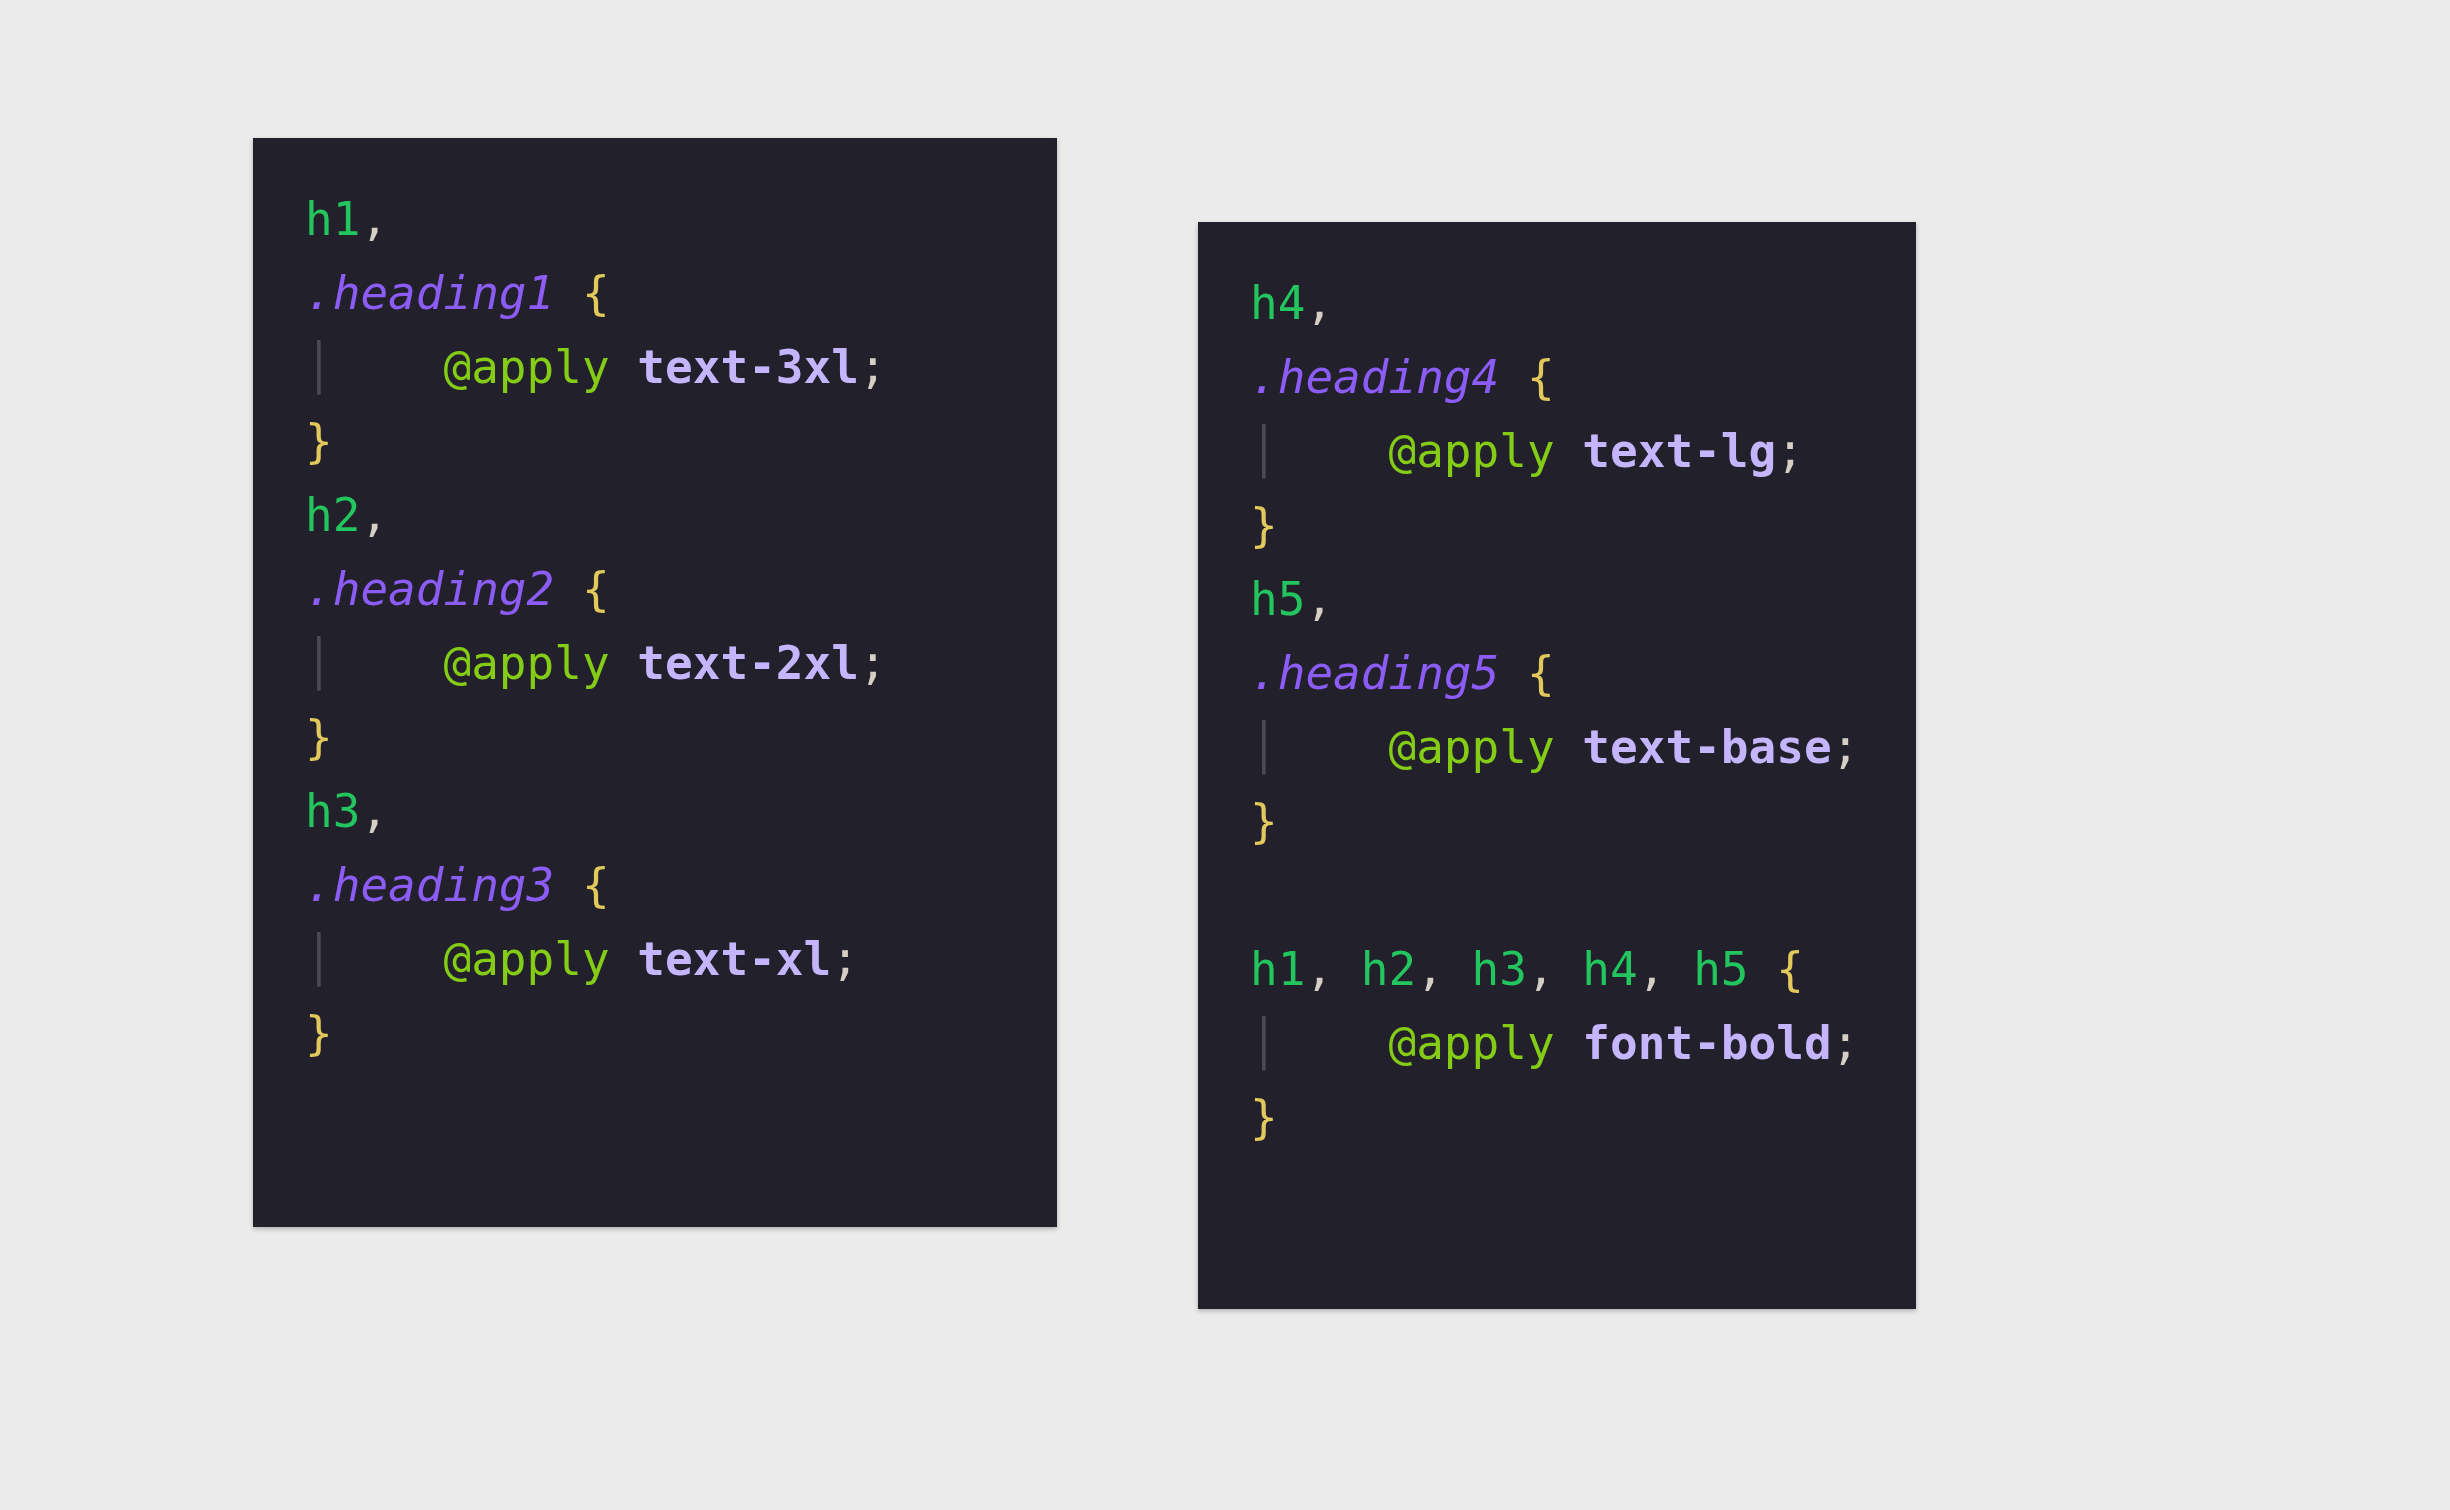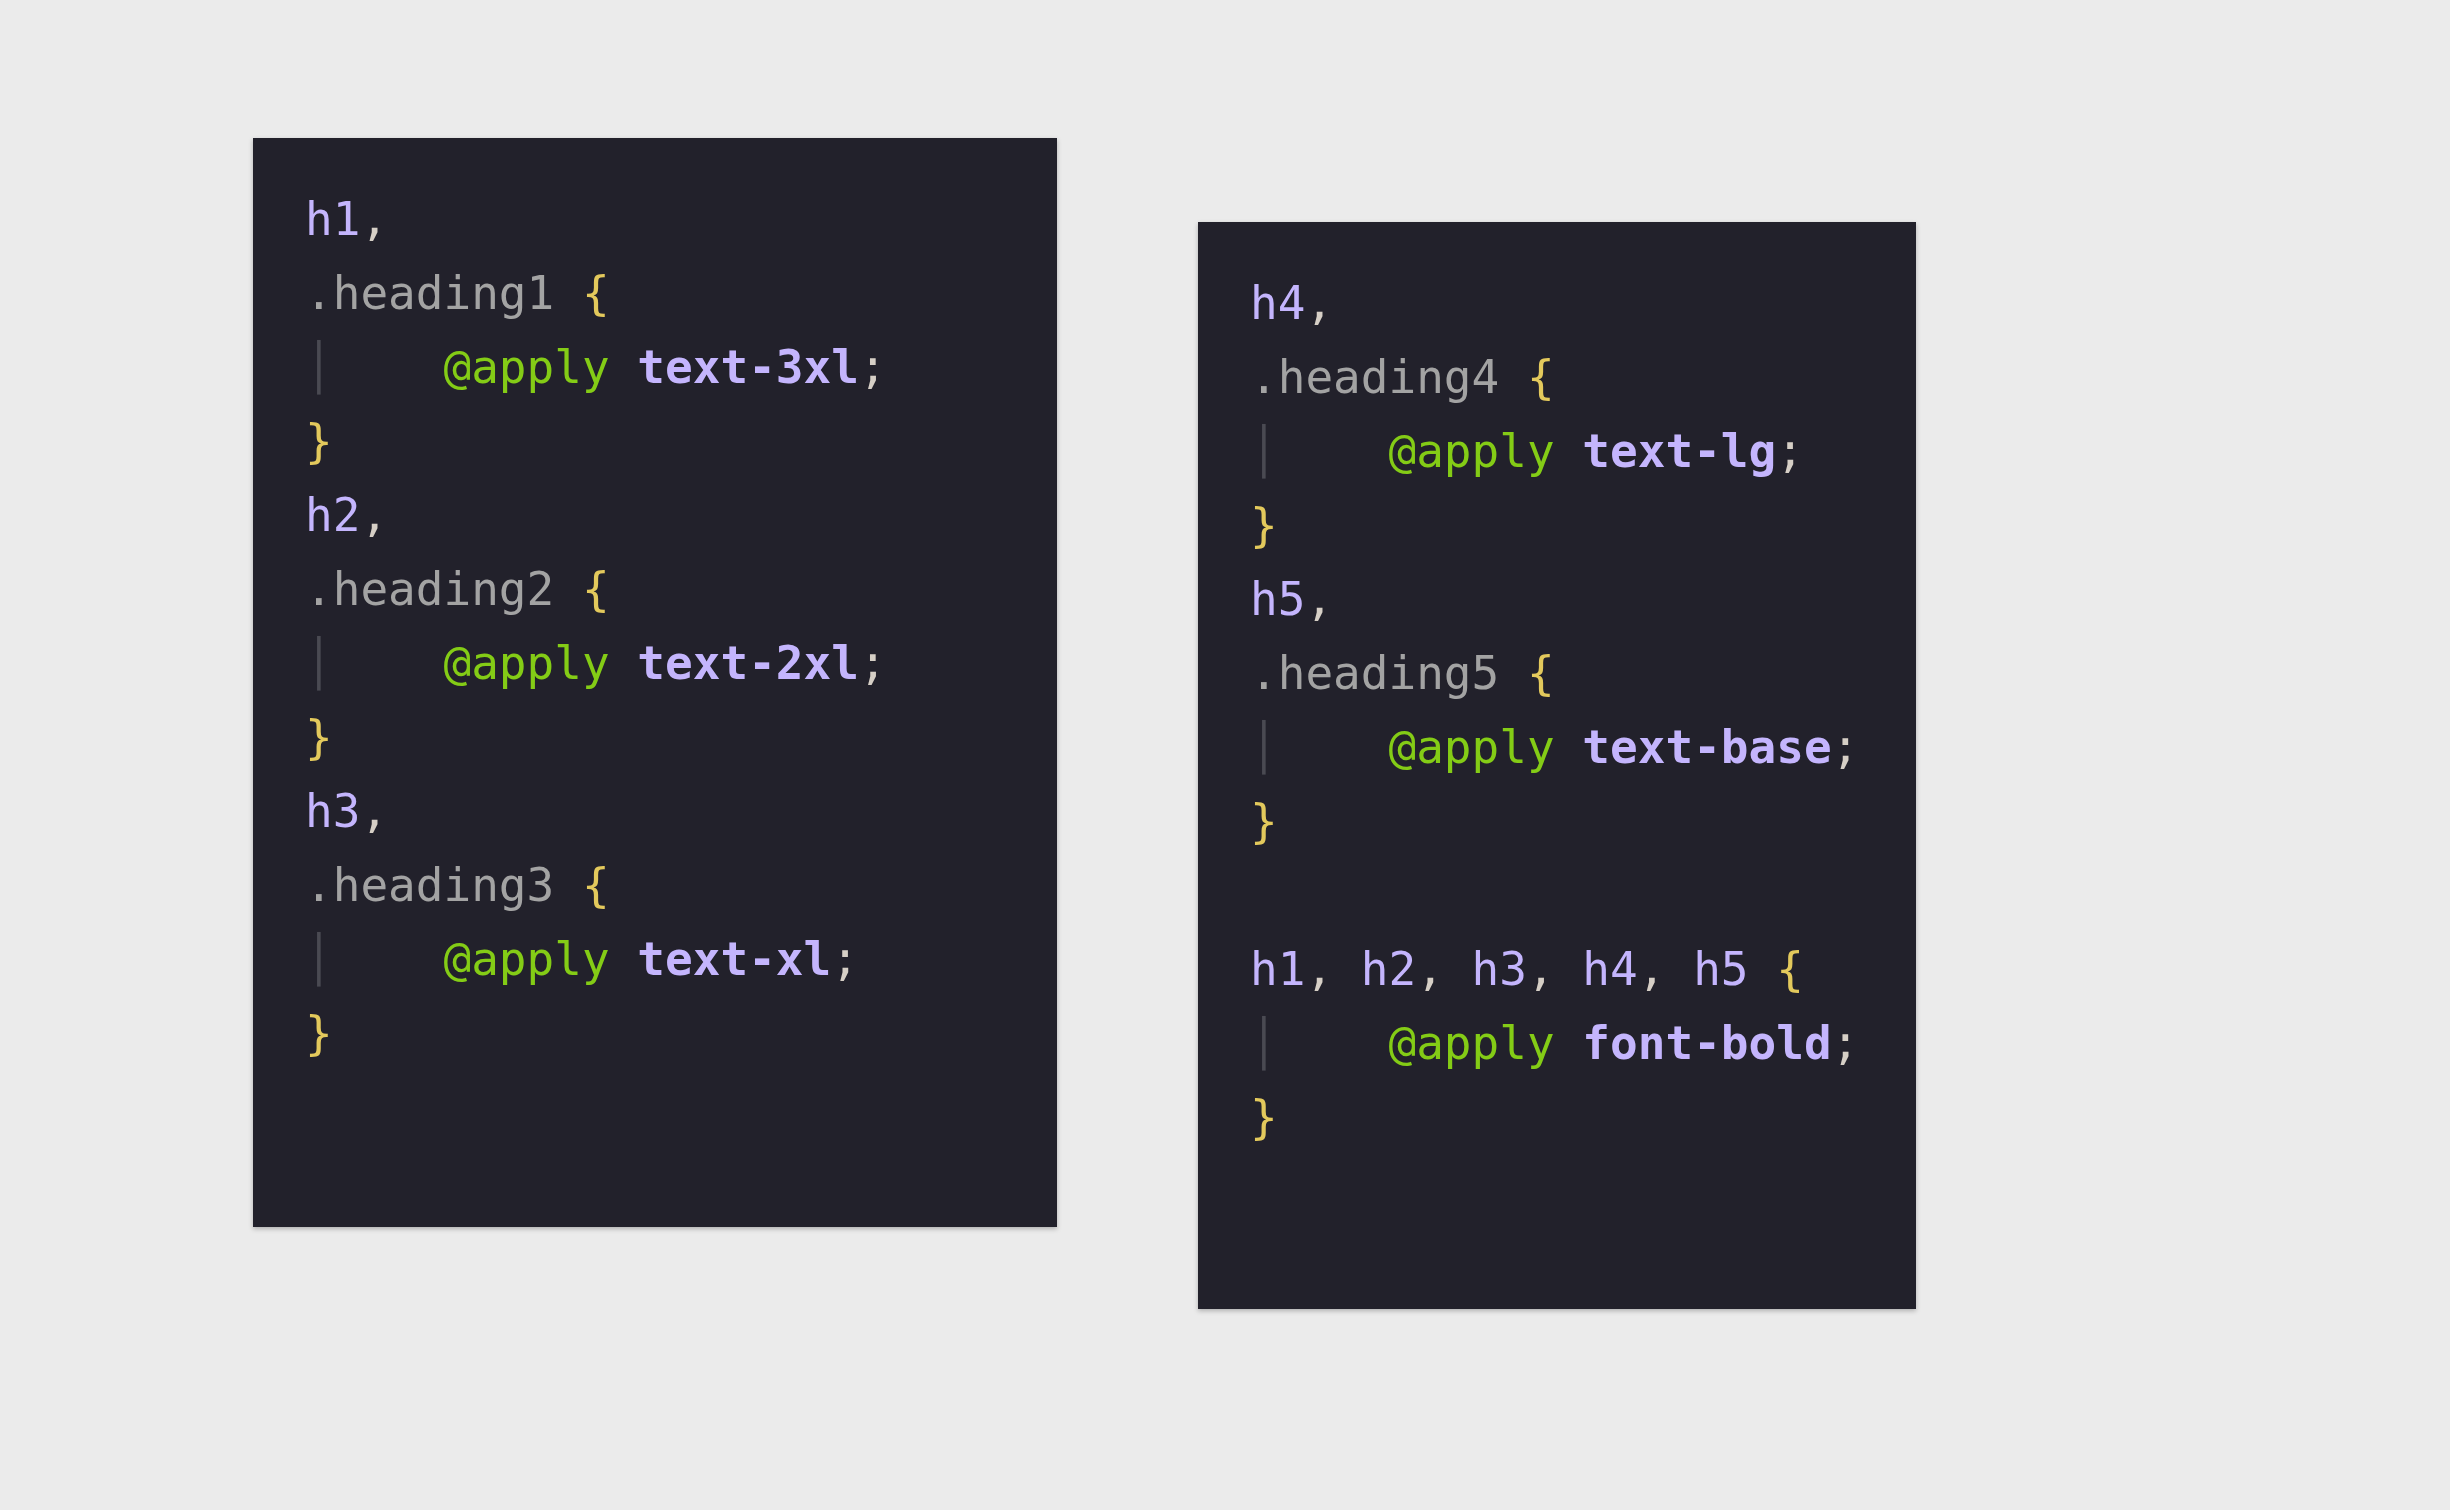--- a/index.html
+++ b/index.html
@@ -35,22 +35,22 @@
   pre.code {
     margin: 0;
     padding: 44px 27.6px 44px 52px;
     font-size: 46px;
     line-height: 74px;
     color: #d6cfc6;
     font-family: inherit;
     white-space: pre;
   }
   
-  .t-sel     { color: #c4b5fd; }   
-  .t-class   { color: #a3a3a3; }   
+  .t-sel     { color: #22c55e; }   
+  .t-class   { color: #8b5cf6; font-style: italic; }   
   .t-brace   { color: #e3c95c; }   
   .t-punct   { color: #d6cfc6; }   
   .t-apply   { color: #84cc16; }   
   .t-util    { color: #c4b5fd; font-weight: bold; }   
   .t-guide   { color: #4a4a52; }   
 </style>
 </head>
 <body>
 
 <div class="canvas">

